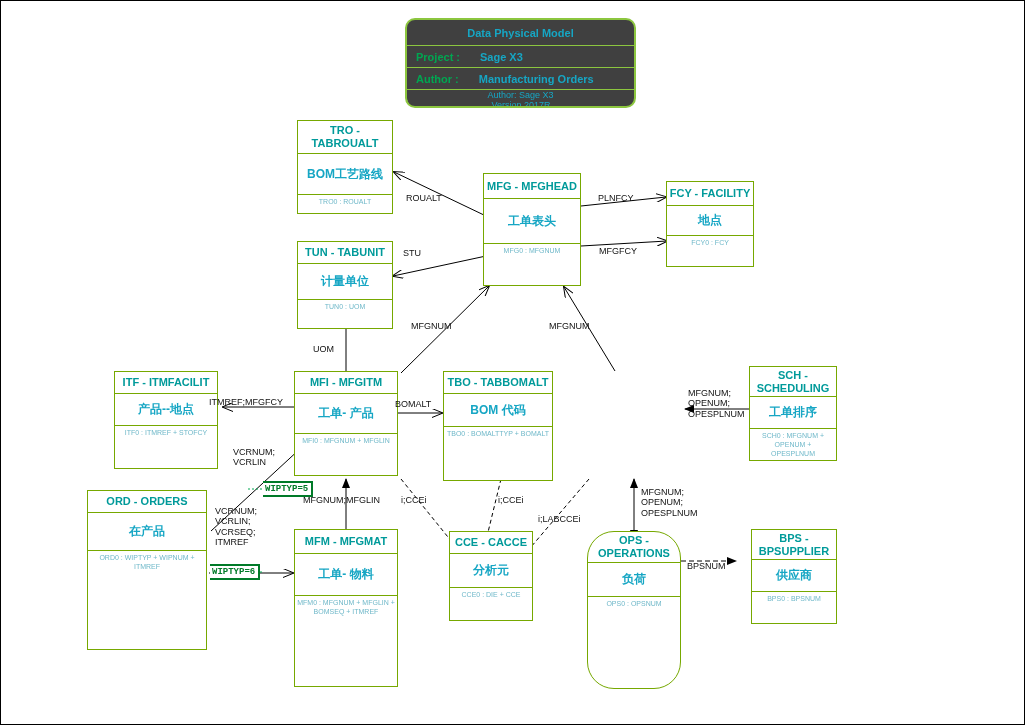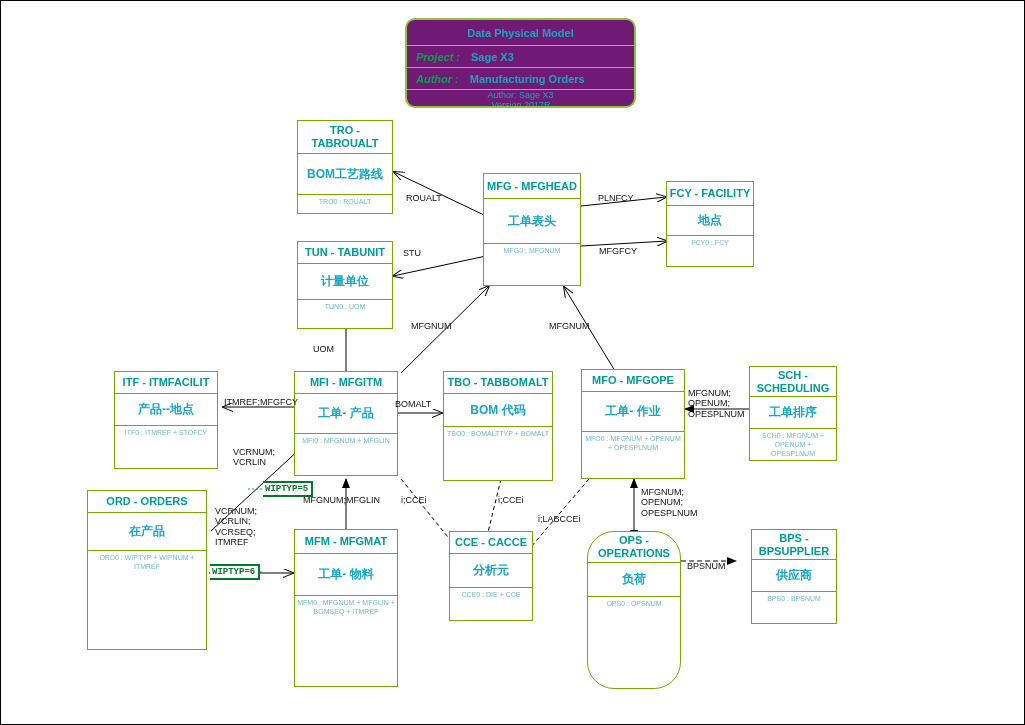--- a/index.html
+++ b/index.html
@@ -14,27 +14,27 @@
            text-align:center;display:flex;align-items:center;justify-content:center;
            line-height:1.15;padding:1px 2px;box-sizing:border-box;}
   .e-desc{border-bottom:1px solid #76a800;color:#16a6c4;font-weight:bold;font-size:12px;
           text-align:center;display:flex;align-items:center;justify-content:center;
           box-sizing:border-box;}
   .e-key{color:#6fb8c9;font-size:7px;text-align:center;padding:3px 2px 0 2px;
          line-height:1.25;box-sizing:border-box;}
 
   
   #titlecard{position:absolute;left:404px;top:17px;width:231px;height:90px;
-             border:2px solid #8cc63f;border-radius:10px;background:#701a75;box-sizing:border-box;
+             border:2px solid #8cc63f;border-radius:10px;background:#404040;box-sizing:border-box;
              overflow:hidden;}
   #titlecard .row{border-bottom:1px solid #8cc63f;box-sizing:border-box;}
   .tc-main{height:26px;display:flex;align-items:center;justify-content:center;
            color:#16a6c4;font-weight:bold;font-size:11px;}
   .tc-line{height:22px;display:flex;align-items:center;padding-left:9px;font-size:11px;font-weight:bold;}
-  .tc-lbl{color:#00a651;margin-right:11px;font-style:italic;}
+  .tc-lbl{color:#00a651;margin-right:20px;}
   .tc-val{color:#16a6c4;}
   .tc-foot{height:19px;display:flex;flex-direction:column;}
   .tc-foot div{flex:1;display:flex;align-items:center;justify-content:center;
                color:#16a6c4;font-size:9px;}
   .tc-foot div + div{border-left:1px solid #8cc63f;text-align:center;}
 
   
   .elabel{position:absolute;font-size:9px;color:#111;line-height:1.15;text-align:left;white-space:pre;}
   .cond{position:absolute;font-family:"Liberation Mono", monospace;font-size:9px;
         font-weight:bold;color:#007a28;border:2px solid #007a28;border-left:none;
@@ -156,25 +156,20 @@
     <div class="e-desc" style="height:40px;">工单- 产品</div>
     <div class="e-key">MFI0 : MFGNUM + MFGLIN</div>
   </div>
 
   <div class="entity" style="left:442px;top:370px;width:110px;height:110px;">
     <div class="e-title" style="height:22px;">TBO - TABBOMALT</div>
     <div class="e-desc" style="height:33px;">BOM 代码</div>
     <div class="e-key">TBO0 : BOMALTTYP + BOMALT</div>
   </div>
 
-  <div class="entity" style="left:580px;top:368px;width:104px;height:110px;">
-    <div class="e-title" style="height:22px;">MFO - MFGOPE</div>
-    <div class="e-desc" style="height:40px;">工单- 作业</div>
-    <div class="e-key">MFO0 : MFGNUM + OPENUM + OPESPLNUM</div>
-  </div>
 
   <div class="entity" style="left:748px;top:365px;width:88px;height:95px;">
     <div class="e-title" style="height:30px;">SCH - SCHEDULING</div>
     <div class="e-desc" style="height:32px;">工单排序</div>
     <div class="e-key">SCH0 : MFGNUM + OPENUM + OPESPLNUM</div>
   </div>
 
   <div class="entity" style="left:86px;top:489px;width:120px;height:160px;">
     <div class="e-title" style="height:22px;">ORD - ORDERS</div>
     <div class="e-desc" style="height:38px;">在产品</div>
@@ -205,21 +200,21 @@
     <div class="e-key">BPS0 : BPSNUM</div>
   </div>
 
   <div class="elabel" style="left:405px;top:192px;width:60px;">ROUALT</div>
   <div class="elabel" style="left:402px;top:247px;width:40px;">STU</div>
   <div class="elabel" style="left:597px;top:192px;width:56px;">PLNFCY</div>
   <div class="elabel" style="left:598px;top:245px;width:58px;">MFGFCY</div>
   <div class="elabel" style="left:312px;top:343px;width:36px;">UOM</div>
   <div class="elabel" style="left:410px;top:320px;width:62px;">MFGNUM</div>
   <div class="elabel" style="left:548px;top:320px;width:62px;">MFGNUM</div>
-  <div class="elabel" style="left:223px;top:396px;width:92px;">ITMREF;MFGFCY</div>
+  <div class="elabel" style="left:208px;top:396px;width:92px;">ITMREF;MFGFCY</div>
   <div class="elabel" style="left:394px;top:398px;width:48px;">BOMALT</div>
   <div class="elabel" style="left:687px;top:387px;width:66px;">MFGNUM;
 OPENUM;
 OPESPLNUM</div>
   <div class="elabel" style="left:232px;top:446px;width:60px;">VCRNUM;
 VCRLIN</div>
   <div class="elabel" style="left:214px;top:505px;width:62px;">VCRNUM;
 VCRLIN;
 VCRSEQ;
 ITMREF</div>

